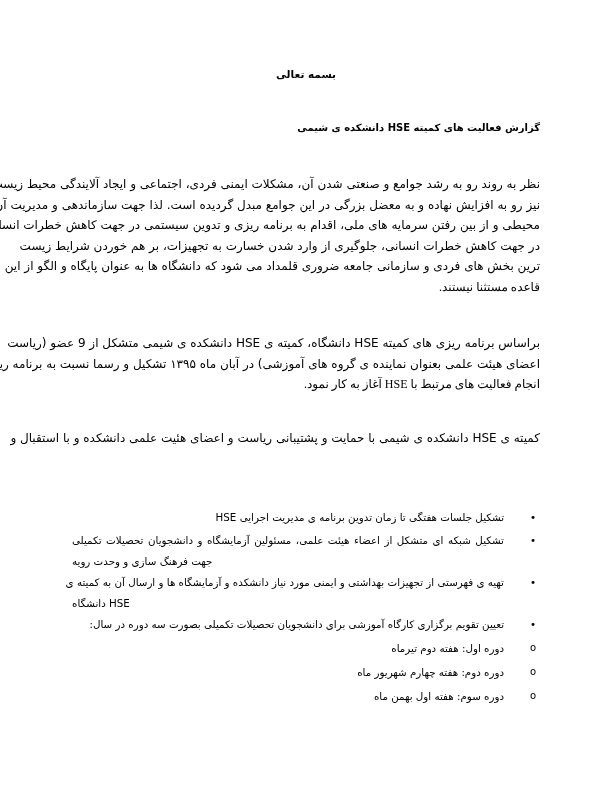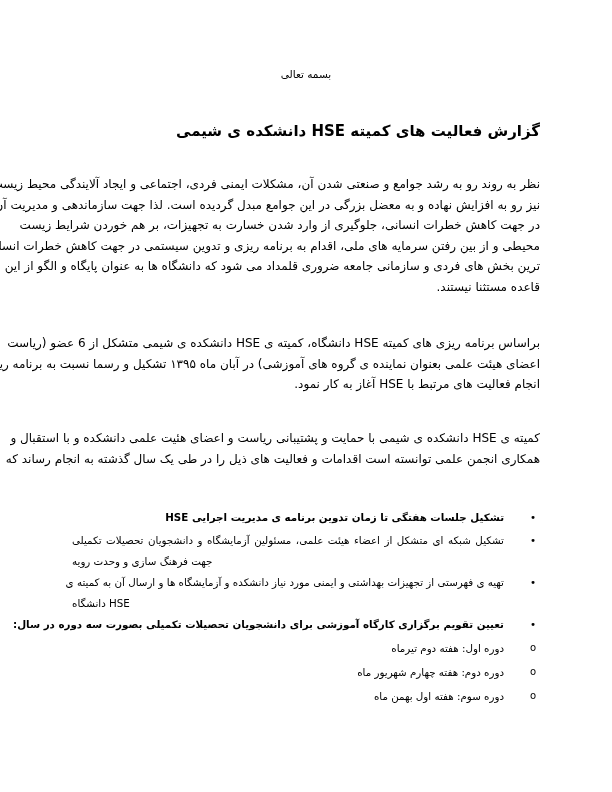--- a/index.html
+++ b/index.html
@@ -22,46 +22,47 @@
       height: 792px;
       direction: rtl;
     }
     .title {
       position: absolute;
       top: 68px;
       left: 0;
       width: 612px;
       text-align: center;
       font-size: 10.5px;
-      font-weight: normal;
+      font-weight: bold;
     }
     .heading {
       position: absolute;
       top: 122px;
       right: 72px;
-      font-size: 15px;
+      font-size: 10px;
       font-weight: bold;
     }
     .para {
       position: absolute;
       right: 72px;
       width: 468px;
       font-size: 12px;
       line-height: 20.5px;
       text-align: justify;
       text-align-last: right;
     }
     .para .line {
       display: block;
       text-align: justify;
       text-align-last: justify;
       white-space: nowrap;
     }
     .para .line.last {
       text-align-last: right;
+      font-family: Liberation Serif, serif;
     }
     #p1 { top: 174px; }
     #p2 { top: 333px; }
     #p3 { top: 428px; }
 
     .bullet-item {
       position: absolute;
       right: 72px;
       width: 468px;
       font-size: 10.3px;
@@ -76,21 +77,20 @@
     }
     .bullet-item .text-first {
       display: block;
       padding-right: 36px;
       white-space: nowrap;
       text-align: justify;
       text-align-last: justify;
     }
     .bullet-item .text-first.single {
       text-align-last: right;
-      font-weight: bold;
     }
     .bullet-item .text-cont {
       display: block;
       white-space: nowrap;
       text-align: left;
     }
     #b1 { top: 507px; }
     #b2 { top: 530px; }
     #b3 { top: 572px; }
     #b4 { top: 614px; }
@@ -124,35 +124,34 @@
 
 <div class="page">
 
   <div class="title">بسمه تعالی</div>
 
   <div class="heading">گزارش فعالیت های کمیته HSE  دانشکده ی شیمی</div>
 
   <div class="para" id="p1">
     <span class="line">نظر به روند رو به رشد جوامع و صنعتی شدن آن، مشکلات ایمنی فردی، اجتماعی و ایجاد آلایندگی محیط زیست</span>
     <span class="line">نیز رو به افزایش نهاده و به معضل بزرگی در این جوامع مبدل گردیده است. لذا جهت سازماندهی و مدیریت آن</span>
+    <span class="line">محیطی و از بین رفتن سرمایه های ملی، اقدام به برنامه ریزی و تدوین سیستمی در جهت کاهش خطرات انسانی،</span>
     <span class="line">در جهت کاهش خطرات انسانی، جلوگیری از وارد شدن خسارت به تجهیزات، بر هم خوردن شرایط زیست</span>
-    <span class="line">محیطی و از بین رفتن سرمایه های ملی، اقدام به برنامه ریزی و تدوین سیستمی در جهت کاهش خطرات انسانی،</span>
     <span class="line">ترین بخش های فردی و سازمانی جامعه ضروری قلمداد می شود که دانشگاه ها به عنوان پایگاه و الگو از این</span>
     <span class="line last">قاعده مستثنا نیستند.</span>
   </div>
 
   <div class="para" id="p2">
-    <span class="line">براساس برنامه ریزی های کمیته HSE دانشگاه، کمیته ی HSE دانشکده ی شیمی متشکل از 6  عضو (ریاست</span>
+    <span class="line">براساس برنامه ریزی های کمیته HSE دانشگاه، کمیته ی HSE دانشکده ی شیمی متشکل از 9  عضو (ریاست</span>
     <span class="line">اعضای هیئت علمی بعنوان نماینده ی گروه های آموزشی) در آبان ماه ۱۳۹۵ تشکیل و رسما نسبت به برنامه ریزی و</span>
     <span class="line last">انجام فعالیت های مرتبط با HSE آغاز به کار نمود.</span>
   </div>
 
   <div class="para" id="p3">
     <span class="line">کمیته ی HSE دانشکده ی شیمی با حمایت و پشتیبانی ریاست و اعضای هئیت علمی دانشکده و با استقبال و</span>
-    <span class="line">همکاری انجمن علمی توانسته است اقدامات و فعالیت های ذیل را در طی یک سال گذشته به انجام رساند که</span>
   </div>
 
   <div class="bullet-item" id="b1">
     <span class="bullet">•</span>
     <span class="text-first single">تشکیل جلسات هفتگی تا زمان تدوین برنامه ی مدیریت اجرایی HSE</span>
   </div>
 
   <div class="bullet-item" id="b2">
     <span class="bullet">•</span>
     <span class="text-first">تشکیل شبکه ای  متشکل از اعضاء هیئت علمی، مسئولین آزمایشگاه و دانشجویان تحصیلات تکمیلی</span>

